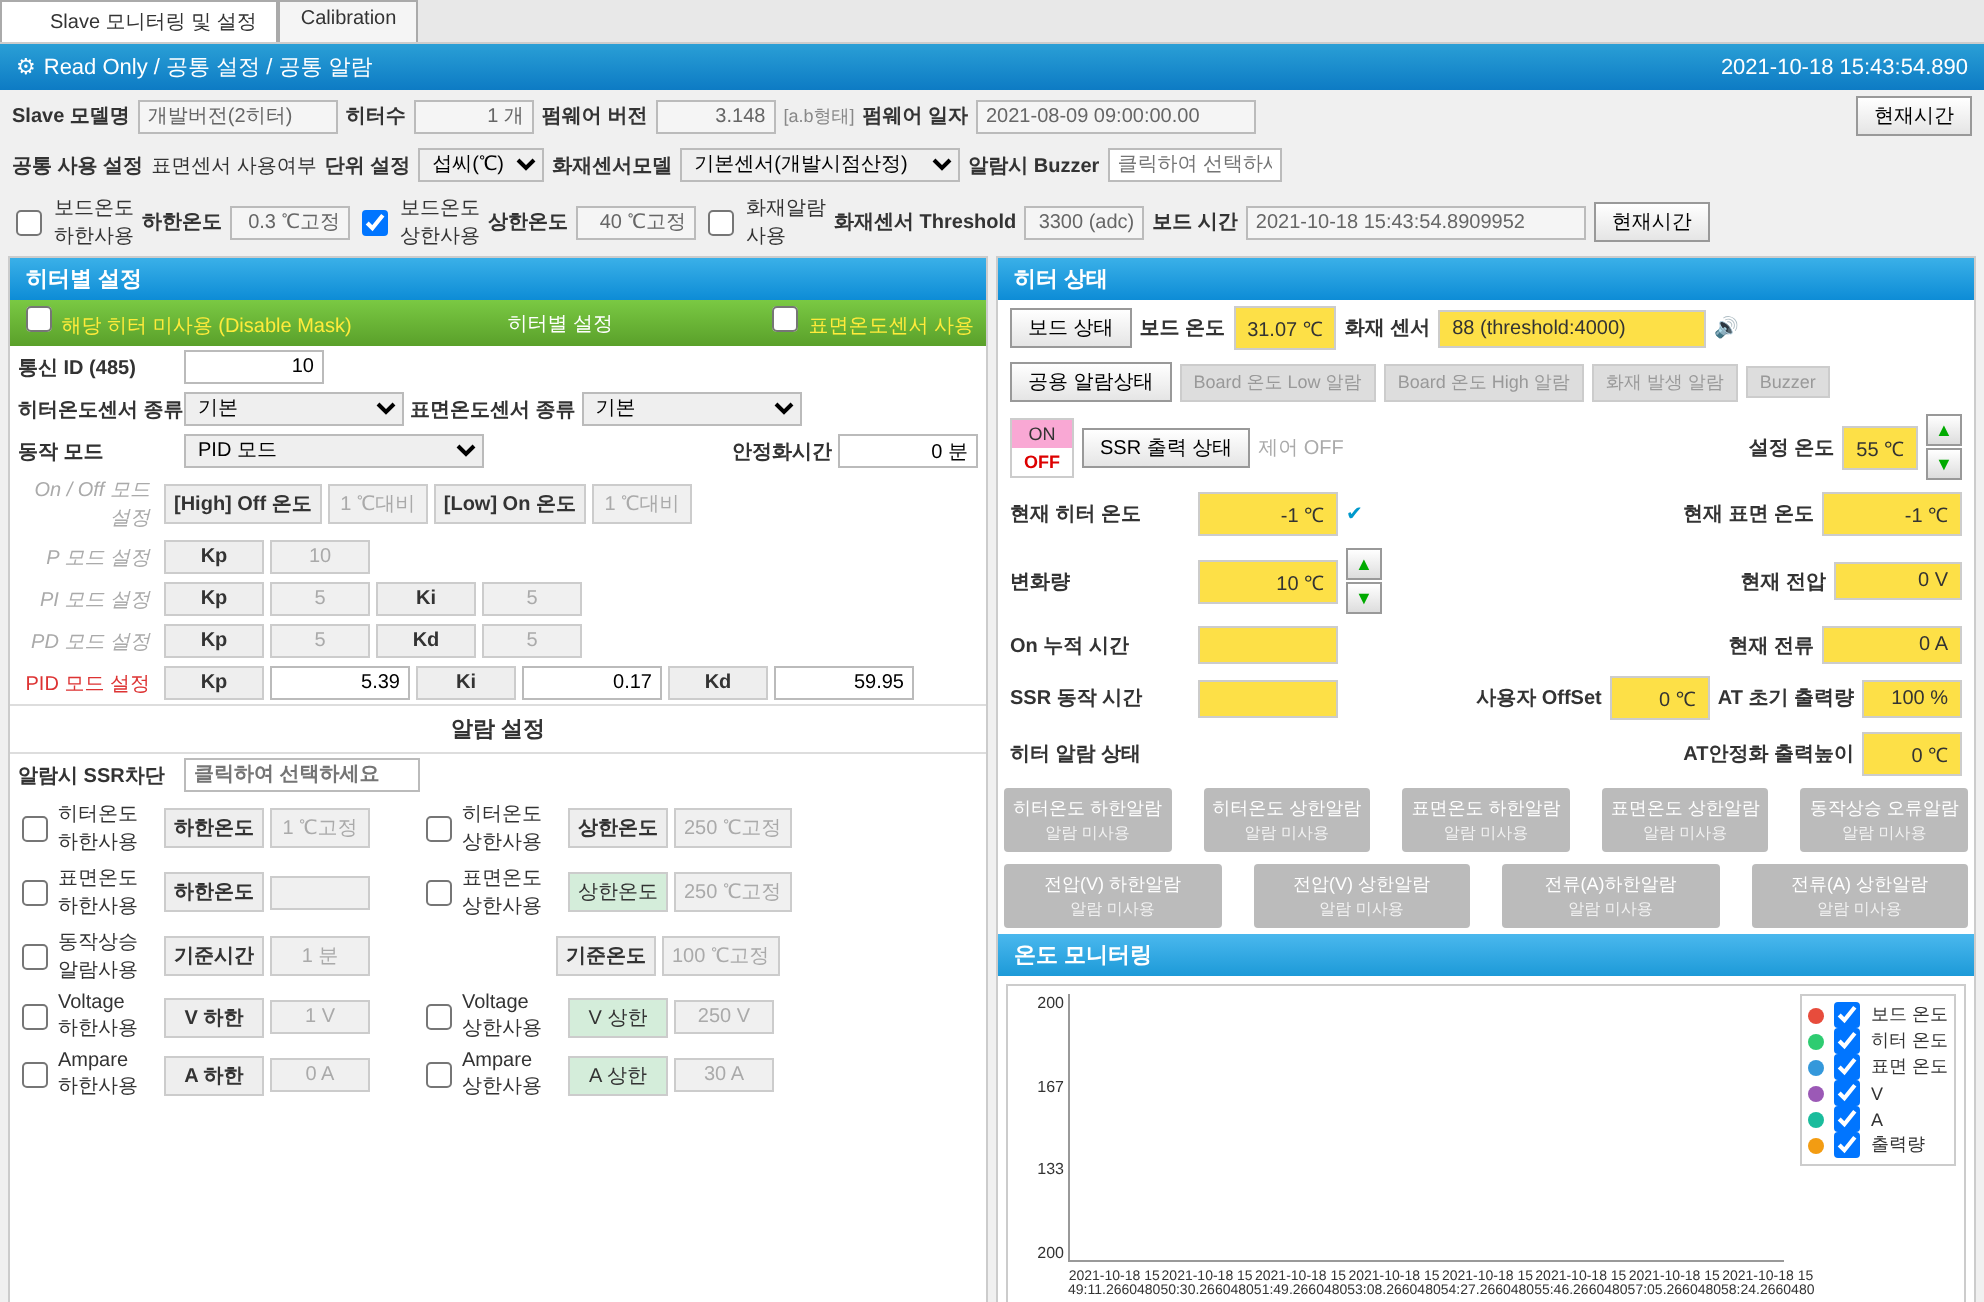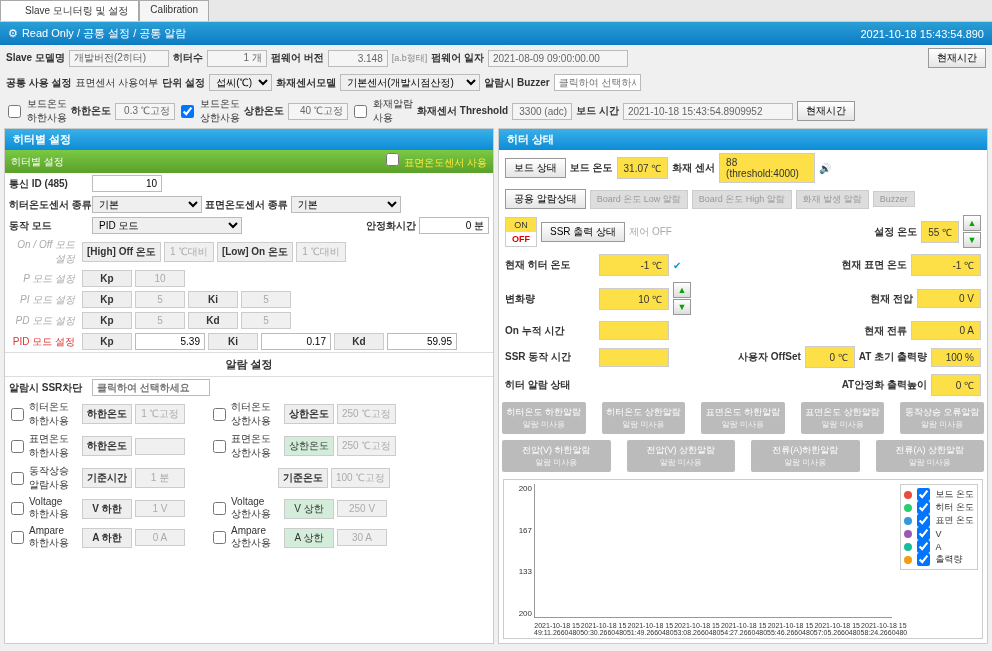--- a/index.html
+++ b/index.html
@@ -26,21 +26,21 @@
 .grid-label { width: 70px; font-size: 10px; text-align: right; padding-right: 4px; }
 .grid-label.dim { color: #aaa; font-style: italic; }
 .grid-cell { border: 1px solid #ccc; padding: 2px 4px; text-align: center; font-size: 10px; min-width: 50px; }
 .grid-cell.header { background: #eee; font-weight: bold; }
 .grid-cell.dim { background: #f0f0f0; color: #aaa; }
 .grid-cell.green { background: #d4edda; }
 .alarm-section-title { text-align: center; padding: 4px; font-size: 11px; font-weight: bold; border-top: 1px solid #ddd; border-bottom: 1px solid #ddd; }
 .status-box { border: 1px solid #ccc; padding: 3px 6px; font-size: 10px; background: #fde047; }
 .on-off { display: inline-flex; flex-direction: column; border: 1px solid #ccc; }
 .on-off span { padding: 2px 6px; font-size: 9px; text-align: center; }
-.on-off .on { background: #fde047; }
+.on-off .on { background: #f9a8d4; }
 .on-off .off { background: #fff; color: #d00; font-weight: bold; }
 .arrow-btn { width: 18px; height: 16px; background: linear-gradient(#fff,#ddd); border: 1px solid #999; font-size: 9px; display: inline-flex; align-items: center; justify-content: center; color: #0a0; }
 .alarm-tile { background: #bbb; color: #fff; padding: 4px; text-align: center; font-size: 9px; border-radius: 2px; flex: 1; min-width: 72px; }
 .alarm-tile .sub { font-size: 8px; opacity: .8; }
 .tiles-row { display: flex; gap: 16px; padding: 3px; }
 .chart-area { border: 1px solid #ccc; margin: 4px; padding: 4px; position: relative; height: 160px; background: #fff; }
 .chart-legend { position: absolute; right: 4px; top: 4px; border: 1px solid #ccc; background: #fff; padding: 3px; font-size: 9px; }
 .legend-item { display: flex; align-items: center; gap: 3px; }
 .legend-dot { width: 8px; height: 8px; border-radius: 50%; display: inline-block; }
 .yaxis { position: absolute; left: 4px; top: 4px; bottom: 20px; width: 24px; display: flex; flex-direction: column; justify-content: space-between; font-size: 8px; text-align: right; }
@@ -109,20 +109,21 @@
   <span class="label bold">보드 시간</span>
   <input class="input-field ro" style="width: 170px;" value="2021-10-18 15:43:54.8909952">
   <button class="btn">현재시간</button>
 </div>
 
 <div class="split">
 
   <div class="panel">
     <div class="section-header"><span>히터별 설정</span></div>
     <div class="green-bar">
+      <span><input type="checkbox" style=""> <span class="checkbox-yellow">해당 히터 미사용 (Disable Mask)</span></span>
       <span>히터별 설정</span>
       <span><input type="checkbox" style=""> <span class="checkbox-yellow">표면온도센서 사용</span></span>
     </div>
 
     <div class="grid-row">
       <span class="label bold" style="width:80px">통신 ID (485)</span>
       <input class="input-field num" value="10" style="">
     </div>
     <div class="grid-row">
       <span class="label bold" style="width:80px">히터온도센서 종류</span>
@@ -246,21 +247,21 @@
   </div>
 
   <div class="panel">
     <div class="section-header"><span>히터 상태</span></div>
 
     <div class="row">
       <button class="btn">보드 상태</button>
       <span class="label bold">보드 온도</span>
       <span class="status-box">31.07 ℃</span>
       <span class="label bold">화재 센서</span>
-      <span class="status-box" style="width:96px">88 (threshold:4000)</span>
+      <span class="status-box" style="width:134px">88 (threshold:4000)</span>
       <span>🔊</span>
     </div>
 
     <div class="row">
       <button class="btn">공용 알람상태</button>
       <button class="alarm-btn">Board 온도 Low 알람</button>
       <button class="alarm-btn">Board 온도 High 알람</button>
       <button class="alarm-btn">화재 발생 알람</button>
       <button class="alarm-btn">Buzzer</button>
     </div>
@@ -357,20 +358,21 @@
       <div class="alarm-tile">
           <div>전류(A)하한알람</div>
           <div class="sub">알람 미사용</div>
         </div>
       <div class="alarm-tile">
           <div>전류(A) 상한알람</div>
           <div class="sub">알람 미사용</div>
         </div>
     </div>
 
+    <div class="section-header" style="background:linear-gradient(#4ab8ee,#1d9ad8)"><span>온도 모니터링</span></div>
     <div class="chart-area">
       <div class="yaxis" id="yaxis">
           <div>200</div>
           <div>167</div>
           <div>133</div>
           <div>200</div>
         </div>
       <div class="plot"></div>
       <div class="xaxis" id="xaxis">
           <div style="white-space: pre-line; text-align: center;">2021-10-18 15

